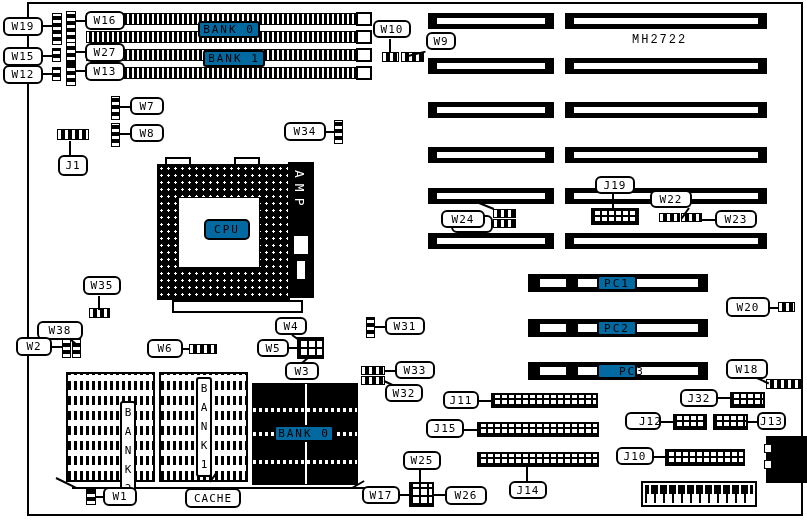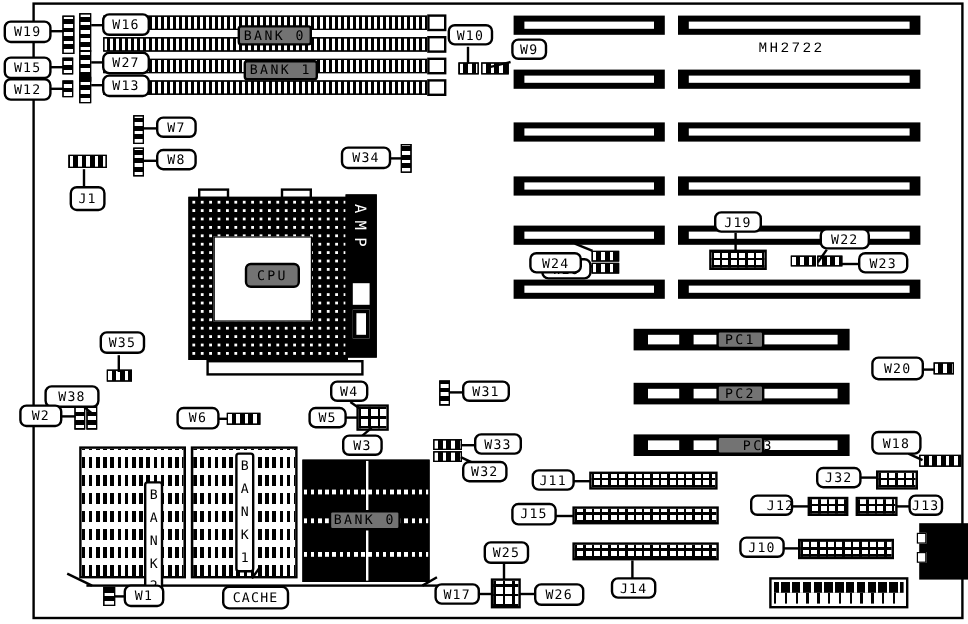--- a/index.html
+++ b/index.html
@@ -2,21 +2,21 @@
 <html><head>
 <meta charset="utf-8">
 <style>
   html,body{margin:0;padding:0;background:#fff;}
   #canvas{position:relative;width:807px;height:520px;background:#fff;overflow:hidden;
           font-family:"DejaVu Sans Mono","Liberation Mono",monospace;color:#000;}
   #canvas *{box-sizing:border-box;position:absolute;}
   .outline{border:2px solid #000;background:#fff;}
   .co{background:#fff;border:2px solid #000;border-radius:6px;text-align:center;
       font-size:11px;line-height:14px;padding-top:1px;letter-spacing:1px;z-index:6;}
-  .lbl{background:#737373;border:2px solid #000;border-radius:3px;text-align:center;
+  .lbl{background:#0369a1;border:2px solid #000;border-radius:3px;text-align:center;
       font-size:11px;line-height:12px;letter-spacing:2px;z-index:5;}
   .stem{height:2px;background:#000;transform-origin:0 50%;z-index:4;}
   .jmp-h{background:repeating-linear-gradient(90deg,#fff 0 3px,#000 3px 7px) #000;border:1px solid #000;z-index:3;}
   .jmp-v{background:repeating-linear-gradient(0deg,#fff 0 3px,#000 3px 7px) #000;border:1px solid #000;z-index:3;}
   .blk{background-color:#fff;border:2px solid #000;z-index:3;
        background-image:repeating-linear-gradient(90deg,#000 0 2px,transparent 2px 8px),
                         repeating-linear-gradient(0deg,#000 0 2px,transparent 2px 8px);}
   .hdr{background-color:#fff;border:2px solid #000;z-index:3;
        background-image:repeating-linear-gradient(90deg,#000 0 2px,transparent 2px 7px),
                         repeating-linear-gradient(0deg,#000 0 2px,transparent 2px 6px);}
@@ -192,21 +192,21 @@
 
   <div class="co" style="left:451px;top:191px;width:42px;height:18px;margin-top:24px;">W29</div>
   <div class="co" style="left:441px;top:210px;width:44px;height:18px;">W24</div>
   <div class="jmp-h" style="left:493px;top:209px;width:23px;height:9px;"></div>
   <div class="jmp-h" style="left:493px;top:219px;width:23px;height:9px;"></div>
   <div class="stem" style="left:479px;top:202px;width:16px;transform:rotate(22deg);"></div>
   <div class="stem" style="left:484px;top:221px;width:10px;"></div>
   <div class="co" style="left:595px;top:176px;width:40px;height:18px;">J19</div>
   <div class="hdr" style="left:591px;top:208px;width:48px;height:17px;"></div>
   <div class="stem" style="left:613px;top:193px;width:16px;transform:rotate(90deg);"></div>
-  <div class="co" style="left:683px;top:190px;width:42px;height:18px;">W22</div>
+  <div class="co" style="left:650px;top:190px;width:42px;height:18px;">W22</div>
   <div class="co" style="left:715px;top:210px;width:42px;height:18px;">W23</div>
   <div class="jmp-h" style="left:659px;top:213px;width:21px;height:9px;"></div>
   <div class="jmp-h" style="left:681px;top:213px;width:21px;height:9px;"></div>
   <div class="stem" style="left:689px;top:207px;width:13px;transform:rotate(125deg);"></div>
   <div class="stem" style="left:701px;top:219px;width:15px;"></div>
 
   <div class="pci" style="left:528px;top:274px;width:180px;height:18px;"></div>
   <div class="lbl" style="left:597px;top:275px;width:40px;height:16px;line-height:13px;">PC1</div>
   <div class="pci" style="left:528px;top:319px;width:180px;height:18px;"></div>
   <div class="lbl" style="left:597px;top:320px;width:40px;height:16px;line-height:13px;">PC2</div>

